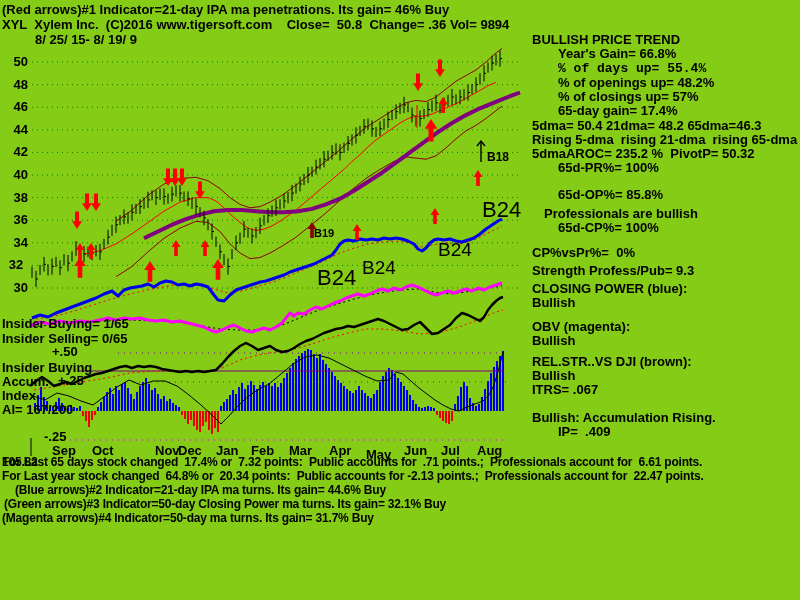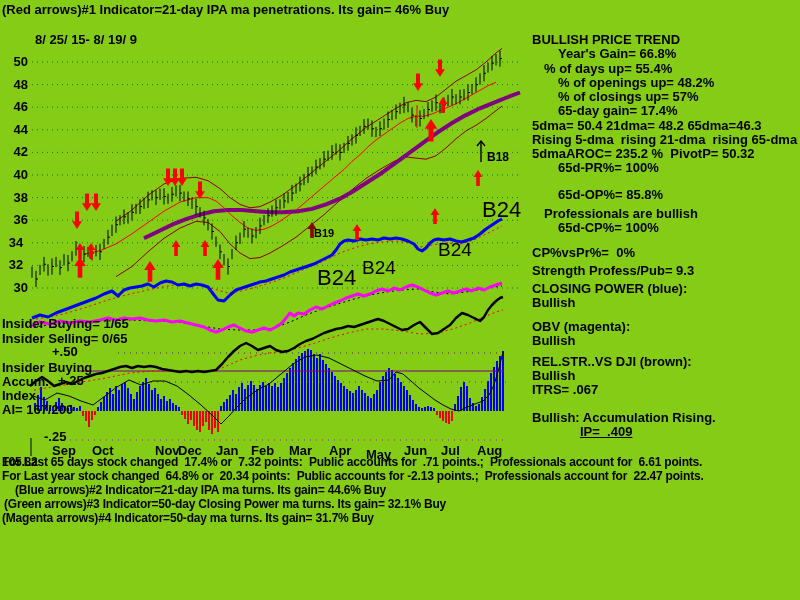--- a/index.html
+++ b/index.html
@@ -12,20 +12,21 @@
   .ytick{width:24px;text-align:right;font-size:13px;}
   .month{font-size:13px;}
   .blabel{font-family:"Liberation Sans",sans-serif;}
   svg{position:absolute;left:0;top:0;}
 </style>
 </head>
 <body>
 
 <div id="app">
   <div class="lbl hdr" style="left:2px;top:3px">(Red arrows)#1 Indicator=21-day IPA ma penetrations. Its gain= 46% Buy</div>
+  <div class="lbl hdr" style="left:2px;top:18px">XYL  Xylem Inc.  (C)2016 www.tigersoft.com    Close=  50.8  Change= .36 Vol= 9894</div>
   <div class="lbl hdr" style="left:35px;top:33px">8/ 25/ 15- 8/ 19/ 9</div>
   <svg id="chart-svg" width="800" height="600" viewBox="0 0 800 600">
       <line x1="32" y1="62.0" x2="520" y2="62.0" stroke="#008000" stroke-width="1" stroke-dasharray="1 4"></line>
       <line x1="32" y1="84.6" x2="520" y2="84.6" stroke="#008000" stroke-width="1" stroke-dasharray="1 4"></line>
       <line x1="32" y1="107.2" x2="520" y2="107.2" stroke="#008000" stroke-width="1" stroke-dasharray="1 4"></line>
       <line x1="32" y1="129.8" x2="520" y2="129.8" stroke="#008000" stroke-width="1" stroke-dasharray="1 4"></line>
       <line x1="32" y1="152.4" x2="520" y2="152.4" stroke="#008000" stroke-width="1" stroke-dasharray="1 4"></line>
       <line x1="32" y1="175.0" x2="520" y2="175.0" stroke="#008000" stroke-width="1" stroke-dasharray="1 4"></line>
       <line x1="32" y1="197.6" x2="520" y2="197.6" stroke="#008000" stroke-width="1" stroke-dasharray="1 4"></line>
       <line x1="32" y1="220.2" x2="520" y2="220.2" stroke="#008000" stroke-width="1" stroke-dasharray="1 4"></line>
@@ -410,59 +411,59 @@
     </svg>
   <div id="labels">
       <div class="lbl ytick" style="left: 4px; top: 55px;">50</div>
       <div class="lbl ytick" style="left: 4px; top: 78px;">48</div>
       <div class="lbl ytick" style="left: 4px; top: 100px;">46</div>
       <div class="lbl ytick" style="left: 4px; top: 123px;">44</div>
       <div class="lbl ytick" style="left: 4px; top: 145px;">42</div>
       <div class="lbl ytick" style="left: 4px; top: 168px;">40</div>
       <div class="lbl ytick" style="left: 4px; top: 191px;">38</div>
       <div class="lbl ytick" style="left: 4px; top: 213px;">36</div>
-      <div class="lbl ytick" style="left: 4px; top: 236px; text-align: center;">34</div>
+      <div class="lbl ytick" style="left: 4px; top: 236px;">34</div>
       <div class="lbl ytick" style="left: 4px; top: 258px; text-align: center;">32</div>
       <div class="lbl ytick" style="left: 4px; top: 281px;">30</div>
       <div class="lbl month" style="left: 52px; top: 444px;">Sep</div>
       <div class="lbl month" style="left: 92px; top: 444px;">Oct</div>
       <div class="lbl month" style="left: 135px; top: 444px; padding-left: 20px;">Nov</div>
       <div class="lbl month" style="left: 178px; top: 444px;">Dec</div>
       <div class="lbl month" style="left: 216px; top: 444px;">Jan</div>
       <div class="lbl month" style="left: 251px; top: 444px;">Feb</div>
       <div class="lbl month" style="left: 289px; top: 444px;">Mar</div>
       <div class="lbl month" style="left: 329px; top: 444px;">Apr</div>
       <div class="lbl month" style="left: 366px; top: 448px;">May</div>
       <div class="lbl month" style="left: 404px; top: 444px;">Jun</div>
       <div class="lbl month" style="left: 441px; top: 444px;">Jul</div>
       <div class="lbl month" style="left: 477px; top: 444px;">Aug</div>
       <div class="lbl rp" style="left: 532px; top: 33px;">BULLISH PRICE TREND</div>
       <div class="lbl rp" style="left: 558px; top: 47px;">Year's Gain= 66.8%</div>
-      <div class="lbl rp" style="left: 544px; top: 62px;">% of days up= 55.4%</div>
+      <div class="lbl rp" style="left: 558px; top: 62px; font-family: Liberation Mono, monospace;">% of days up= 55.4%</div>
       <div class="lbl rp" style="left: 558px; top: 76px;">% of openings up= 48.2%</div>
       <div class="lbl rp" style="left: 558px; top: 90px;">% of closings up= 57%</div>
       <div class="lbl rp" style="left: 558px; top: 104px;">65-day gain= 17.4%</div>
       <div class="lbl rp" style="left: 532px; top: 119px;">5dma= 50.4 21dma= 48.2 65dma=46.3</div>
       <div class="lbl rp" style="left: 532px; top: 133px;">Rising 5-dma  rising 21-dma  rising 65-dma</div>
       <div class="lbl rp" style="left: 532px; top: 147px;">5dmaAROC= 235.2 %  PivotP= 50.32</div>
       <div class="lbl rp" style="left: 558px; top: 161px;">65d-PR%= 100%</div>
       <div class="lbl rp" style="left: 558px; top: 188px;">65d-OP%= 85.8%</div>
       <div class="lbl rp" style="left: 544px; top: 207px; text-align: center;">Professionals are bullish</div>
       <div class="lbl rp" style="left: 558px; top: 221px;">65d-CP%= 100%</div>
       <div class="lbl rp" style="left: 532px; top: 246px;">CP%vsPr%=  0%</div>
       <div class="lbl rp" style="left: 532px; top: 264px;">Strength Profess/Pub= 9.3</div>
       <div class="lbl rp" style="left: 532px; top: 282px;">CLOSING POWER (blue):</div>
       <div class="lbl rp" style="left: 532px; top: 296px;">Bullish</div>
       <div class="lbl rp" style="left: 532px; top: 320px;">OBV (magenta):</div>
       <div class="lbl rp" style="left: 532px; top: 334px;">Bullish</div>
       <div class="lbl rp" style="left: 532px; top: 355px;">REL.STR..VS DJI (brown):</div>
       <div class="lbl rp" style="left: 532px; top: 369px;">Bullish</div>
       <div class="lbl rp" style="left: 532px; top: 383px;">ITRS= .067</div>
       <div class="lbl rp" style="left: 532px; top: 411px;">Bullish: Accumulation Rising.</div>
-      <div class="lbl rp" style="left: 580px; top: 425px; text-decoration: underline;">IP=  .409</div>
+      <div class="lbl rp" style="left: 558px; top: 425px;">IP=  .409</div>
       <div class="lbl " style="left: 2px; top: 317px;">Insider Buying= 1/65</div>
       <div class="lbl " style="left: 2px; top: 332px;">Insider Selling= 0/65</div>
       <div class="lbl " style="left: 52px; top: 345px;">+.50</div>
       <div class="lbl " style="left: 2px; top: 361px;">Insider Buying</div>
       <div class="lbl " style="left: 2px; top: 375px;">Accum.</div>
       <div class="lbl " style="left: 58px; top: 374px;">+.25</div>
       <div class="lbl " style="left: 2px; top: 389px;">Index</div>
       <div class="lbl " style="left: 2px; top: 403px;">AI= 167/200</div>
       <div class="lbl " style="left: 44px; top: 430px;">-.25</div>
       <div class="lbl bottom" style="left: 2px; top: 456px;">105.82</div>

